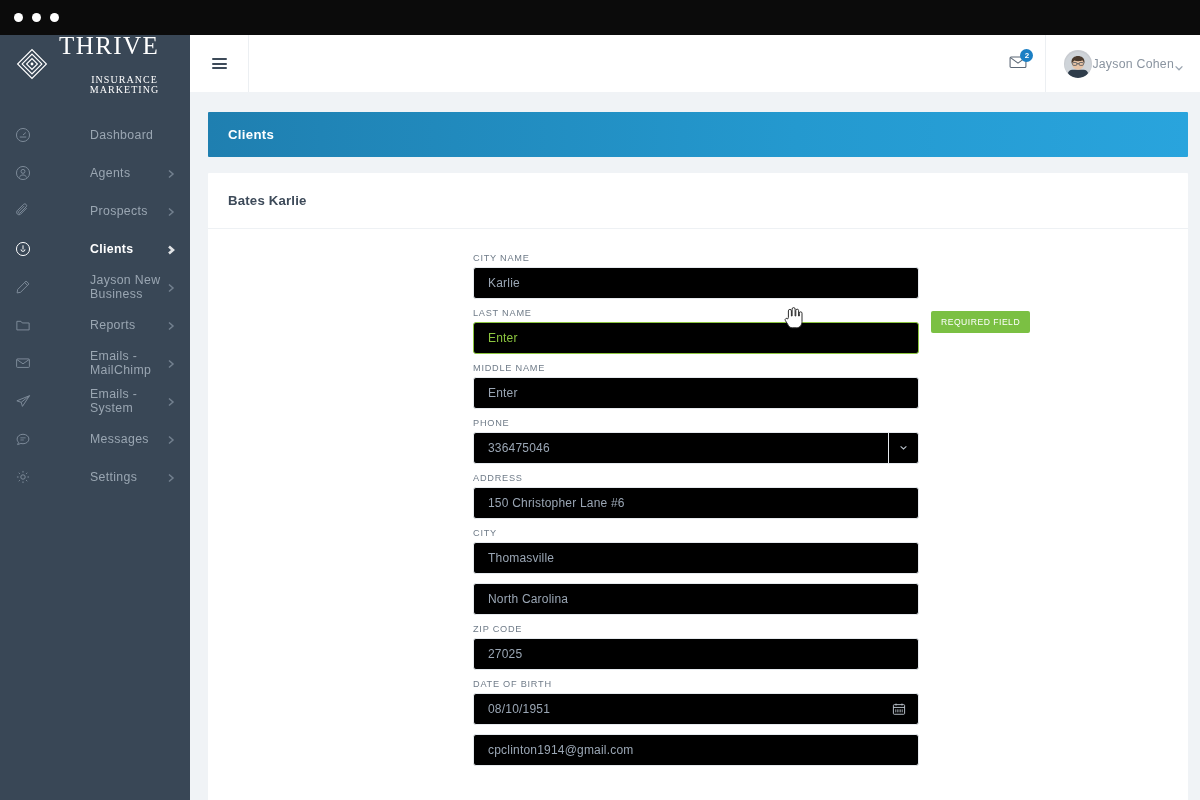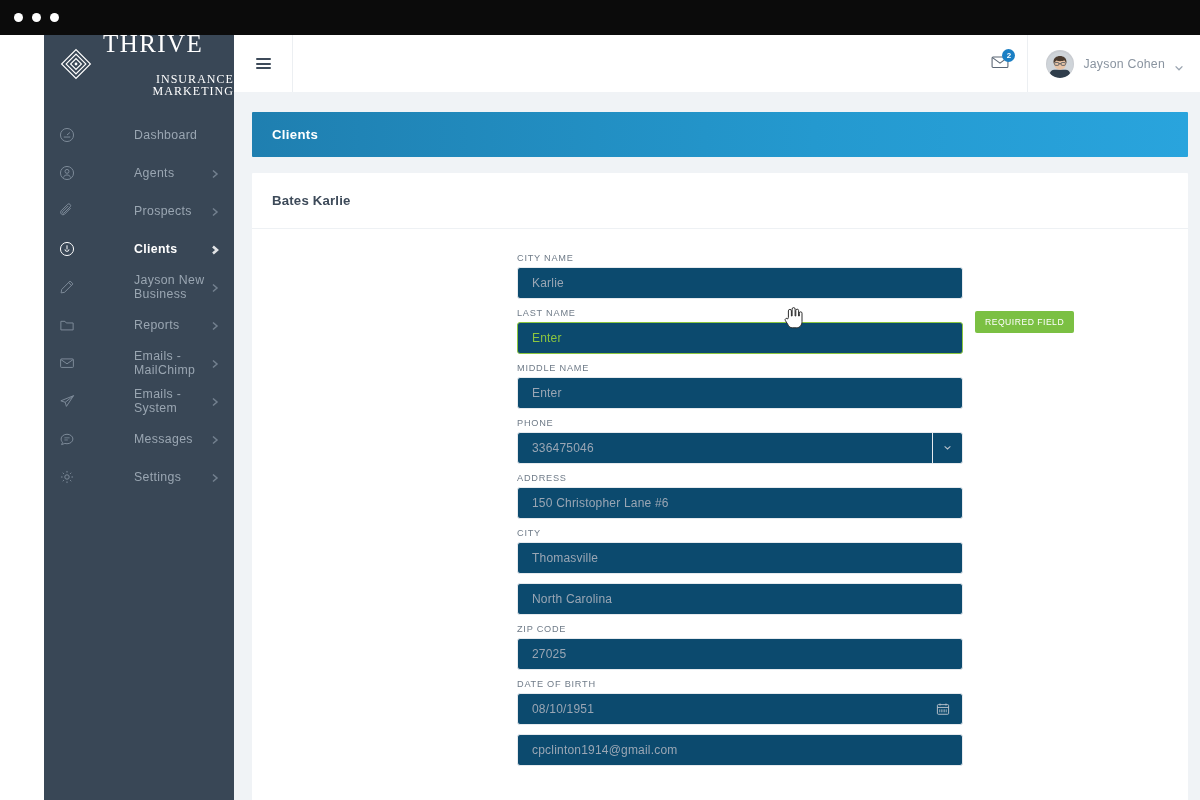--- a/index.html
+++ b/index.html
@@ -33,21 +33,20 @@
     width: 9px; height: 9px;
     border-radius: 50%;
     background: #ffffff;
   }
 
   
   .body-row {
     display: flex;
     height: 765px;
     width: 1200px;
-    padding-left: 44px;
   }
 
   
   .sidebar {
     width: 190px;
     flex: 0 0 190px;
     background: #394756;
     height: 765px;
     overflow: hidden;
     position: relative;
@@ -63,25 +62,25 @@
   .logo-text { display: flex; flex-direction: column; line-height: 1; }
   .logo-title {
     font-family: "Liberation Serif", serif;
     font-size: 25px;
     letter-spacing: 1.4px;
     color: #ffffff;
     font-weight: 400;
   }
   .logo-sub {
     font-family: "Liberation Serif", serif;
-    font-size: 12px;
+    font-size: 10px;
     letter-spacing: 1.05px;
     color: #ffffff;
     margin-top: 17px;
-    text-align: right;
+    text-align: center;
   }
 
   .nav { padding-top: 24px; }
   .nav-item {
     display: flex;
     align-items: center;
     height: 38px;
     padding: 0 14px 0 12px;
     color: #9aa6b2;
     font-size: 12.3px;
@@ -156,21 +155,20 @@
     font-size: 8px;
     display: flex; align-items: center; justify-content: center;
     font-weight: bold;
     line-height: 1;
   }
 
   .user-box {
     height: 57px;
     display: flex;
     align-items: center;
-    gap: 9px;
     padding: 0 16px 0 18px;
     cursor: pointer;
   }
   .avatar {
     width: 28px; height: 28px;
     border-radius: 50%;
     overflow: hidden;
     flex: 0 0 28px;
     background: #c9ccd1;
     position: relative;
@@ -240,21 +238,21 @@
     color: #6f7b88;
     letter-spacing: .75px;
     display: block;
     margin-bottom: 4px;
   }
   .input {
     width: 446px;
     height: 32px;
     border: 1px solid #e6eaee;
     border-radius: 3px;
-    background: #0c4a6e;
+    background: #000000;
     display: flex;
     align-items: center;
     padding-left: 14px;
     font-size: 12px;
     color: #9aa6b4;
     letter-spacing: .2px;
     position: relative;
   }
   .input.focused {
     border: 1px solid #8cc63f;

